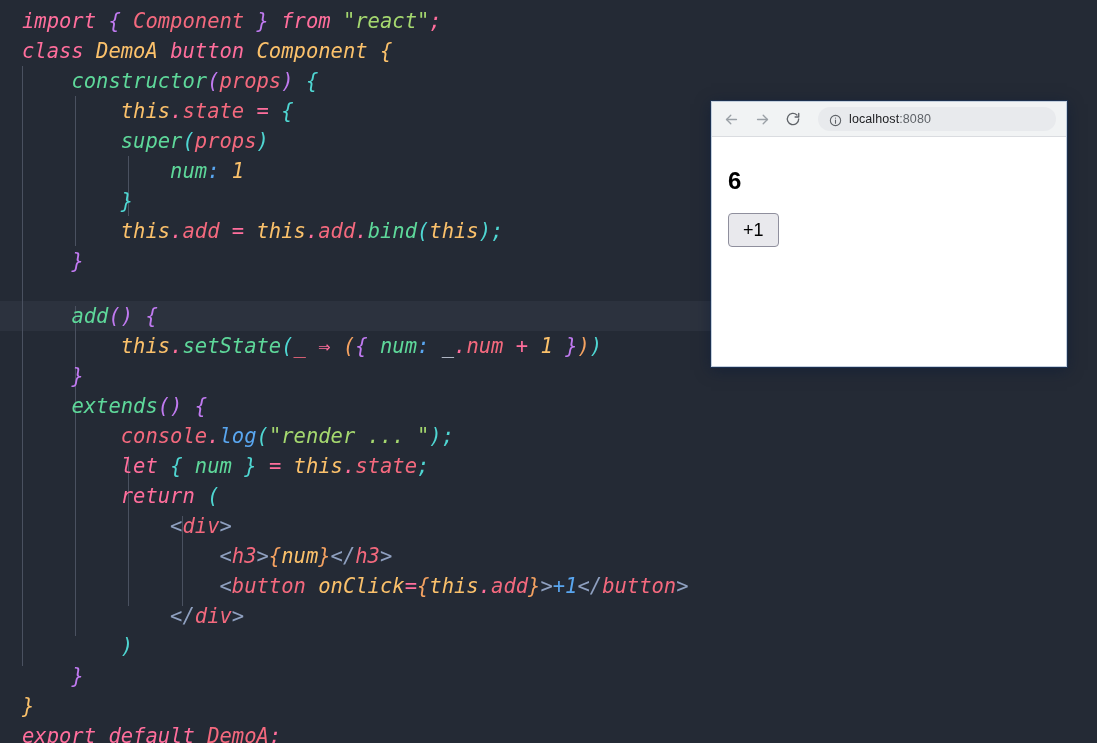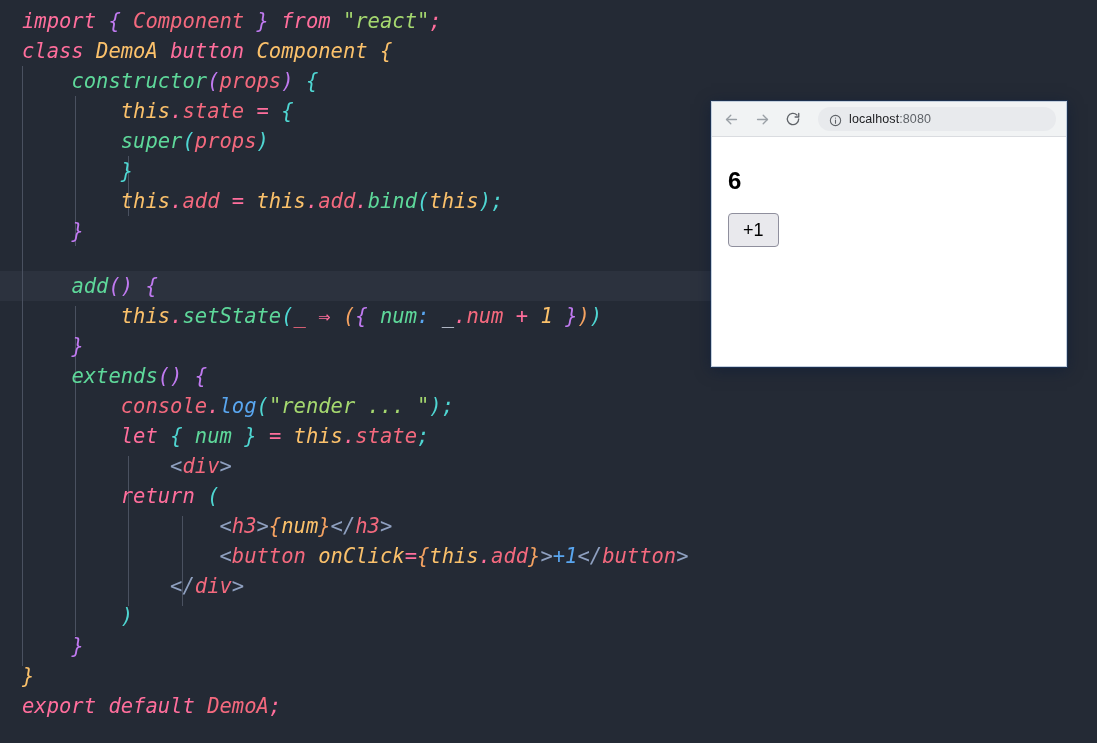--- a/index.html
+++ b/index.html
@@ -149,42 +149,43 @@
     <div class="code-line"><span class="txt"><span class="k-kw">import</span><span class="k-plain"> </span><span class="k-brk">{</span><span class="k-plain"> </span><span class="k-prop">Component</span><span class="k-plain"> </span><span class="k-brk">}</span><span class="k-plain"> </span><span class="k-kw">from</span><span class="k-plain"> </span><span class="k-str">"react"</span><span class="k-punc">;</span></span></div>
 
     <div class="code-line"><span class="txt"><span class="k-kw">class</span><span class="k-plain"> </span><span class="k-yellow">DemoA</span><span class="k-plain"> </span><span class="k-kw">button</span><span class="k-plain"> </span><span class="k-yellow">Component</span><span class="k-plain"> </span><span class="k-yellow">{</span></span></div>
 
     <div class="code-line"><span class="txt">    <span class="k-fn">constructor</span><span class="k-purple">(</span><span class="k-param">props</span><span class="k-purple">)</span><span class="k-plain"> </span><span class="k-brc">{</span></span></div>
 
     <div class="code-line"><span class="txt">        <span class="k-yellow">this</span><span class="k-punc">.</span><span class="k-prop">state</span><span class="k-plain"> </span><span class="k-punc">=</span><span class="k-plain"> </span><span class="k-brc">{</span></span></div>
 
     <div class="code-line"><span class="txt">        <span class="k-fn">super</span><span class="k-brc">(</span><span class="k-param">props</span><span class="k-brc">)</span></span></div>
 
+    <div class="code-line"><span class="txt">            <span class="k-var">num</span><span class="k-blue">:</span><span class="k-plain"> </span><span class="k-num">1</span></span></div>
 
     <div class="code-line"><span class="txt">        <span class="k-brc">}</span></span></div>
 
     <div class="code-line"><span class="txt">        <span class="k-yellow">this</span><span class="k-punc">.</span><span class="k-prop">add</span><span class="k-plain"> </span><span class="k-punc">=</span><span class="k-plain"> </span><span class="k-yellow">this</span><span class="k-punc">.</span><span class="k-prop">add</span><span class="k-punc">.</span><span class="k-fn">bind</span><span class="k-brc">(</span><span class="k-yellow">this</span><span class="k-brc">)</span><span class="k-brc">;</span></span></div>
 
     <div class="code-line"><span class="txt">    <span class="k-purple">}</span></span></div>
 
     <div class="code-line active"><span class="txt">    <span class="k-fn">add</span><span class="k-purple">()</span><span class="k-plain"> </span><span class="k-purple">{</span></span></div>
 
     <div class="code-line"><span class="txt">        <span class="k-yellow">this</span><span class="k-punc">.</span><span class="k-fn">setState</span><span class="k-brc">(</span><span class="k-param">_</span><span class="k-plain"> </span><span class="k-punc">⇒</span><span class="k-plain"> </span><span class="k-orange">(</span><span class="k-brk">{</span><span class="k-plain"> </span><span class="k-var">num</span><span class="k-blue">:</span><span class="k-plain"> </span><span class="k-plain">_</span><span class="k-punc">.</span><span class="k-prop">num</span><span class="k-plain"> </span><span class="k-punc">+</span><span class="k-plain"> </span><span class="k-num">1</span><span class="k-plain"> </span><span class="k-brk">}</span><span class="k-orange">)</span><span class="k-brc">)</span></span></div>
 
     <div class="code-line"><span class="txt">    <span class="k-purple">}</span></span></div>
 
     <div class="code-line"><span class="txt">    <span class="k-fn">extends</span><span class="k-purple">()</span><span class="k-plain"> </span><span class="k-purple">{</span></span></div>
 
     <div class="code-line"><span class="txt">        <span class="k-prop">console</span><span class="k-punc">.</span><span class="k-blue">log</span><span class="k-brc">(</span><span class="k-str">"render ... "</span><span class="k-brc">)</span><span class="k-brc">;</span></span></div>
 
     <div class="code-line"><span class="txt">        <span class="k-kw">let</span><span class="k-plain"> </span><span class="k-brc">{</span><span class="k-plain"> </span><span class="k-var">num</span><span class="k-plain"> </span><span class="k-brc">}</span><span class="k-plain"> </span><span class="k-punc">=</span><span class="k-plain"> </span><span class="k-yellow">this</span><span class="k-punc">.</span><span class="k-prop">state</span><span class="k-brc">;</span></span></div>
 
+    <div class="code-line"><span class="txt">        <span class="k-kw">return</span><span class="k-plain"> </span><span class="k-brc">(</span></span></div>
+
     <div class="code-line"><span class="txt">            <span class="k-angle">&lt;</span><span class="k-tag">div</span><span class="k-angle">&gt;</span></span></div>
-
-    <div class="code-line"><span class="txt">        <span class="k-kw">return</span><span class="k-plain"> </span><span class="k-brc">(</span></span></div>
 
     <div class="code-line"><span class="txt">                <span class="k-angle">&lt;</span><span class="k-tag">h3</span><span class="k-angle">&gt;</span><span class="k-orange">{</span><span class="k-yellow">num</span><span class="k-orange">}</span><span class="k-angle">&lt;/</span><span class="k-tag">h3</span><span class="k-angle">&gt;</span></span></div>
 
     <div class="code-line"><span class="txt">                <span class="k-angle">&lt;</span><span class="k-tag">button</span><span class="k-plain"> </span><span class="k-attr">onClick</span><span class="k-punc">=</span><span class="k-orange">{</span><span class="k-yellow">this</span><span class="k-punc">.</span><span class="k-prop">add</span><span class="k-orange">}</span><span class="k-angle">&gt;</span><span class="k-blue">+1</span><span class="k-angle">&lt;/</span><span class="k-tag">button</span><span class="k-angle">&gt;</span></span></div>
 
     <div class="code-line"><span class="txt">            <span class="k-angle">&lt;/</span><span class="k-tag">div</span><span class="k-angle">&gt;</span></span></div>
 
     <div class="code-line"><span class="txt">        <span class="k-brc">)</span></span></div>
 
     <div class="code-line"><span class="txt">    <span class="k-purple">}</span></span></div>

